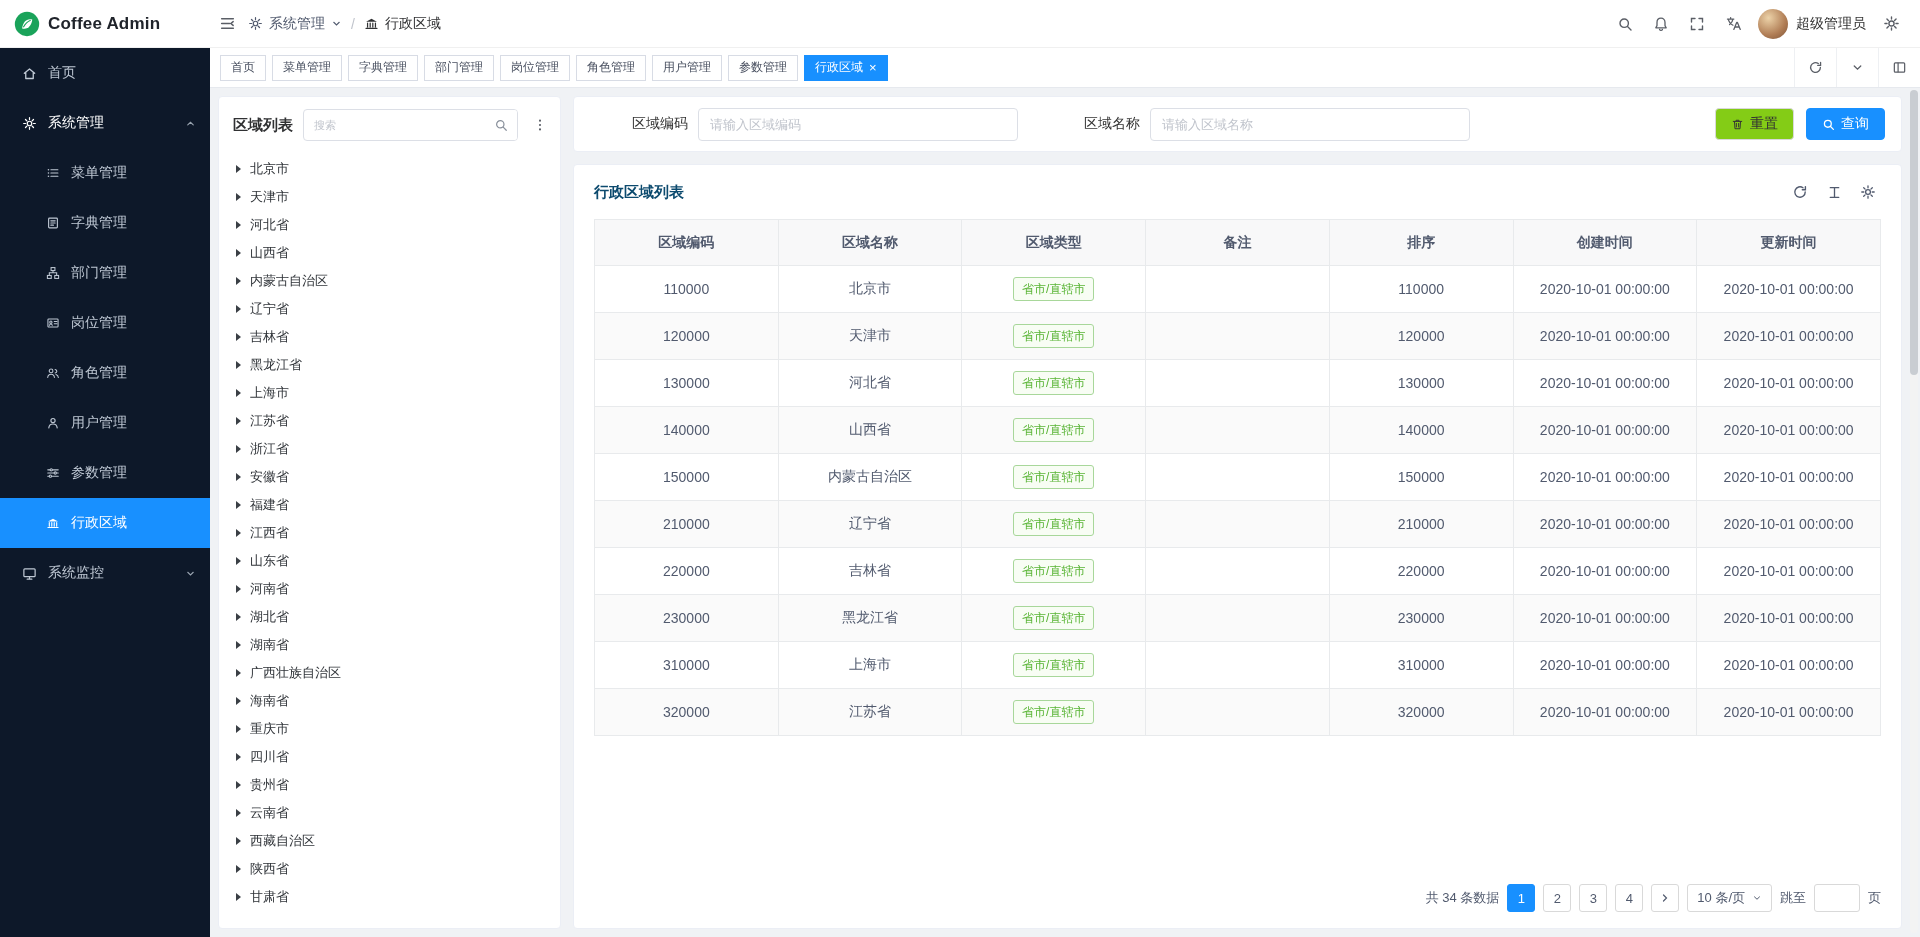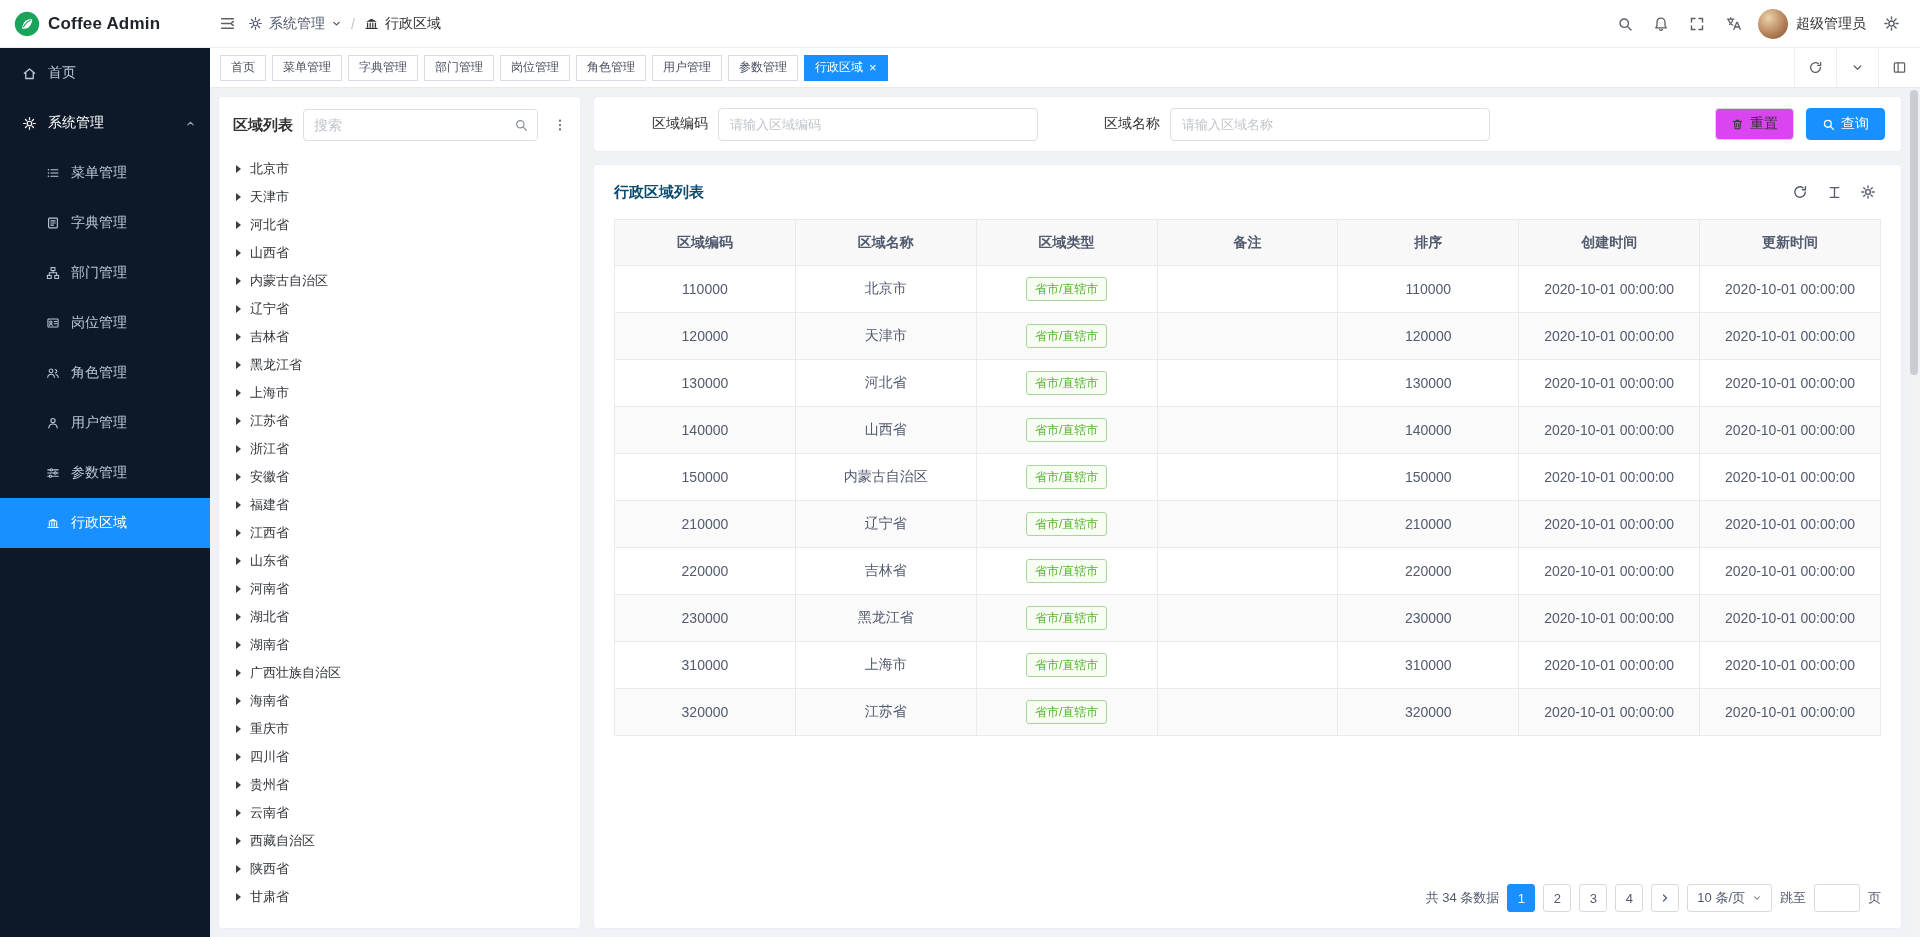--- a/index.html
+++ b/index.html
@@ -48,40 +48,40 @@
 
   
   .content{flex:1;display:flex;min-height:0;padding:8px 18px 8px 8px;gap:12px;background:#f0f2f5;position:relative}
   .card{background:#fff;border:1px solid #ebeef5;border-radius:4px}
 
   
   .tree-card{flex:0 0 343px;display:flex;flex-direction:column;min-height:0}
   .tree-head{display:flex;align-items:center;gap:10px;padding:12px 8px 10px 14px}
   .tree-title{font-size:15px;font-weight:bold;color:#303133;white-space:nowrap}
   .tree-search{flex:1;display:flex;align-items:center;border:1px solid #dcdfe6;border-radius:4px;height:32px;overflow:hidden;min-width:0}
-  .tree-search input{flex:1;min-width:0;border:none;outline:none;padding:0 10px;font-size:14px;color:#333;background:#fff}
+  .tree-search input{flex:1;min-width:0;border:none;outline:none;padding:0 10px;font-size:11px;color:#333;background:#fff}
   .tree-search input::placeholder{color:#c0c4cc}
   .search-suffix{width:32px;align-self:stretch;border:none;background:#fff;display:flex;align-items:center;justify-content:center;color:#8a919c;cursor:pointer}
   .more-btn{width:24px;height:32px;border:none;background:#fff;display:flex;align-items:center;justify-content:center;color:#5a5e66;cursor:pointer}
   .tree-list{flex:1;overflow-y:auto;padding:4px 0 4px 17px}
   .tree-list::-webkit-scrollbar{width:8px}
   .tree-list::-webkit-scrollbar-thumb{background:#d9dadc;border-radius:4px}
   .tree-item{display:flex;align-items:center;gap:9px;height:28px;font-size:13px;color:#2f3338;cursor:pointer;white-space:nowrap}
   .tri{width:0;height:0;border-left:5px solid #3a3f45;border-top:4px solid transparent;border-bottom:4px solid transparent;flex:0 0 auto}
 
   
   .work{flex:1;display:flex;flex-direction:column;min-width:0;gap:12px}
   .filter-card{flex:0 0 56px;display:flex;align-items:center;padding:0 16px 0 58px}
   .f-group{display:flex;align-items:center}
   .f-group + .f-group{margin-left:66px}
   .f-label{font-size:14px;color:#333;margin-right:10px;white-space:nowrap}
   .f-input{width:320px;height:33px;border:1px solid #dcdfe6;border-radius:4px;padding:0 11px;font-size:13px;color:#333;outline:none}
   .f-input::placeholder{color:#c0c4cc}
   .f-actions{margin-left:auto;display:flex;gap:12px}
-  .btn{height:32px;display:inline-flex;align-items:center;gap:6px;padding:0 15px;font-size:14px;border-radius:4px;border:1px solid #d9d9d9;background:#d946ef;color:#333;cursor:pointer;white-space:nowrap}
+  .btn{height:32px;display:inline-flex;align-items:center;gap:6px;padding:0 15px;font-size:14px;border-radius:4px;border:1px solid #d9d9d9;background:#84cc16;color:#333;cursor:pointer;white-space:nowrap}
   .btn.primary{background:#1890ff;border-color:#1890ff;color:#fff}
 
   
   .table-card{flex:1;display:flex;flex-direction:column;min-height:0;padding:14px 20px 16px}
   .table-head{display:flex;align-items:center;margin-bottom:14px}
   .table-title{font-size:15px;font-weight:bold;color:#0c4a6e}
   .table-tools{margin-left:auto;display:flex;gap:8px}
   .ttool{border:none;background:none;color:#515a6e;width:26px;height:26px;display:flex;align-items:center;justify-content:center;cursor:pointer}
   table{width:100%;border-collapse:collapse;table-layout:fixed;font-size:14px;color:#515a6e}
   th,td{border:1px solid #e8eaec;text-align:center;height:46px;padding:0 8px;overflow:hidden;white-space:nowrap}
@@ -290,20 +290,34 @@
       <div class="menu-item child active">
         <span class="mi">
           <svg width="14" height="14" viewBox="0 0 16 16">
               <path d="M2.2 6.2 8 3l5.8 3.2z" fill="currentColor"></path>
               <path d="M3.8 7.6v4M6.6 7.6v4M9.4 7.6v4M12.2 7.6v4M2.2 13.2h11.6" stroke="currentColor" stroke-width="1.3" fill="none" stroke-linecap="round"></path>
             </svg>
         </span>
         <span>行政区域</span>
       </div>
 
+      <div class="menu-item">
+        <span class="mi">
+          <svg width="15" height="15" viewBox="0 0 16 16" fill="none" stroke="currentColor" stroke-width="1.3" stroke-linecap="round">
+              <rect x="2" y="3" width="12" height="8.4" rx="1"></rect>
+              <path d="M8 11.4V14M5.5 14h5"></path>
+            </svg>
+        </span>
+        <span>系统监控</span>
+        <span class="chev">
+          <svg width="11" height="11" viewBox="0 0 16 16" fill="none" stroke="currentColor" stroke-width="1.6" stroke-linecap="round">
+              <path d="M4 6.2 8 10l4-3.8"></path>
+            </svg>
+        </span>
+      </div>
     </aside>
 
     <div class="right-col">
 
       <div class="tabs-bar">
 
           <div class="tab">
             <span class="tab-label">首页</span>
 
           </div>

